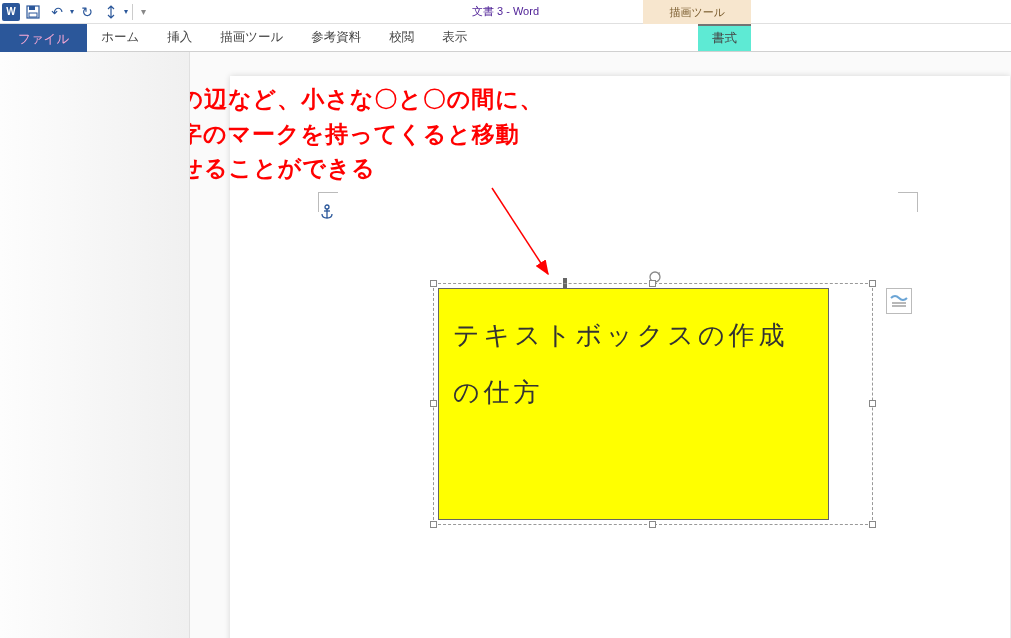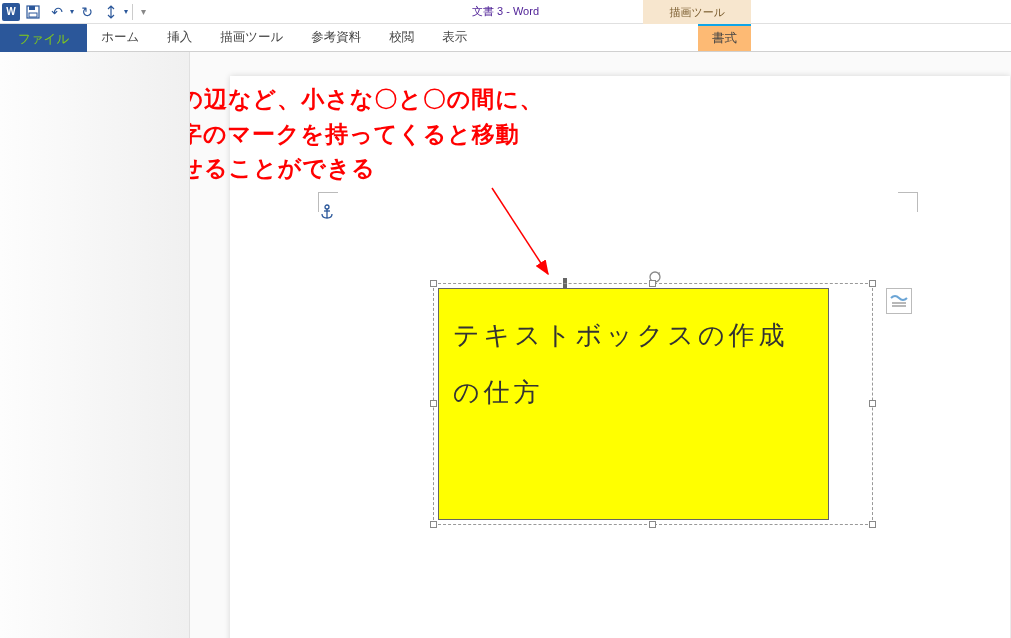--- a/index.html
+++ b/index.html
@@ -67,28 +67,28 @@
     .tab {
       padding: 0 14px;
       font-size: 12.5px;
       color: #444;
       display: flex;
       align-items: center;
       cursor: pointer;
     }
     .tab.file {
       background: #2b579a;
-      color: #84cc16;
+      color: #f9a8d4;
       padding: 15px 18px;
     }
     .tab.contextual {
       margin-left: auto;
       margin-right: 260px;
-      background: #fdba74;
-      border-top: 2px solid #0ea5e9;
+      background: #5eead4;
+      border-top: 2px solid #737373;
     }
     
     
     .doc-area {
       display: flex;
       height: calc(100vh - 52px);
       background: #fafafa;
     }
     .left-panel {
       width: 190px;

